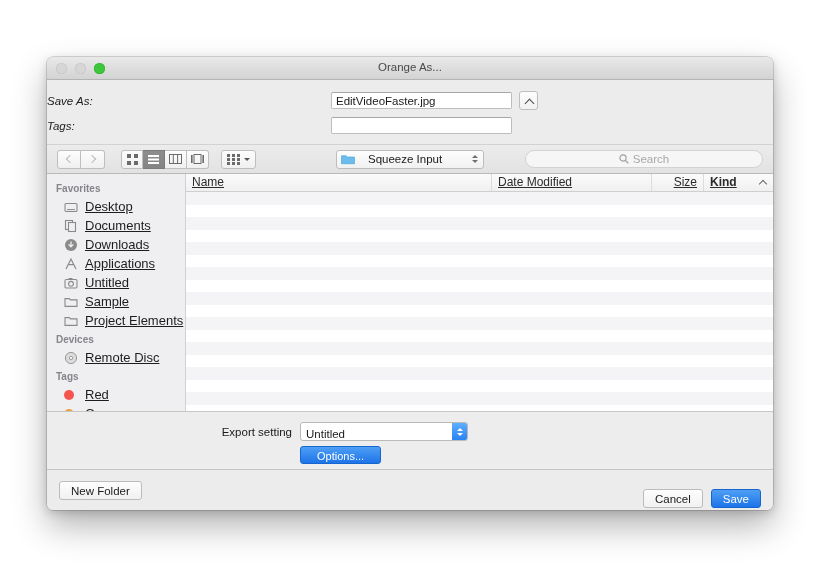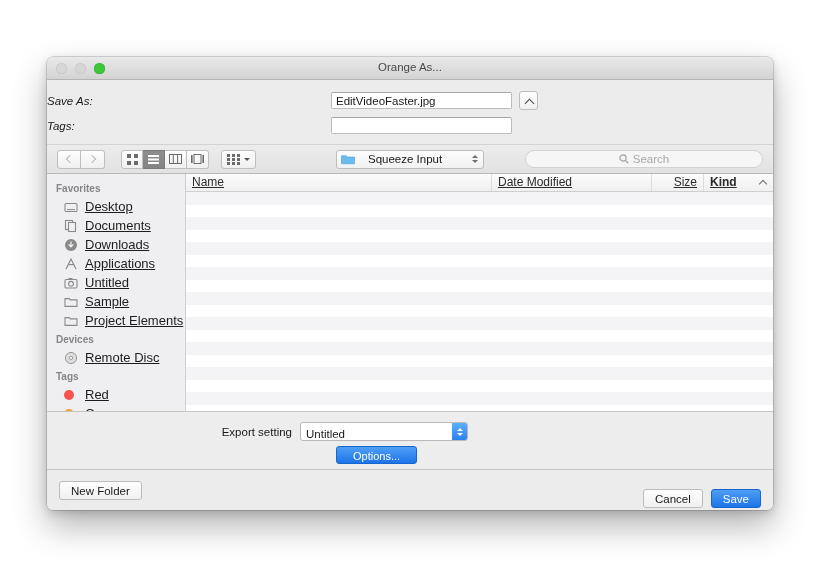--- a/index.html
+++ b/index.html
@@ -362,21 +362,20 @@
     width: 0; height: 0;
     border-left: 3px solid transparent;
     border-right: 3px solid transparent;
   }
   .blue-stepper .up { border-bottom: 3.5px solid #ffffff; }
   .blue-stepper .dn { border-top: 3.5px solid #ffffff; }
 
   #options-row {
     display: flex;
     padding-top: 5px;
-    padding-left: 36px;
   }
   #options-spacer { width: 253px; }
   #options-button {
     height: 18px;
     padding: 0 16px;
     background: linear-gradient(to bottom, #4f9ff5, #1d74e8);
     border: 1px solid #1566cf;
     border-radius: 3px;
     color: #ffffff;
     font-size: 11px;

